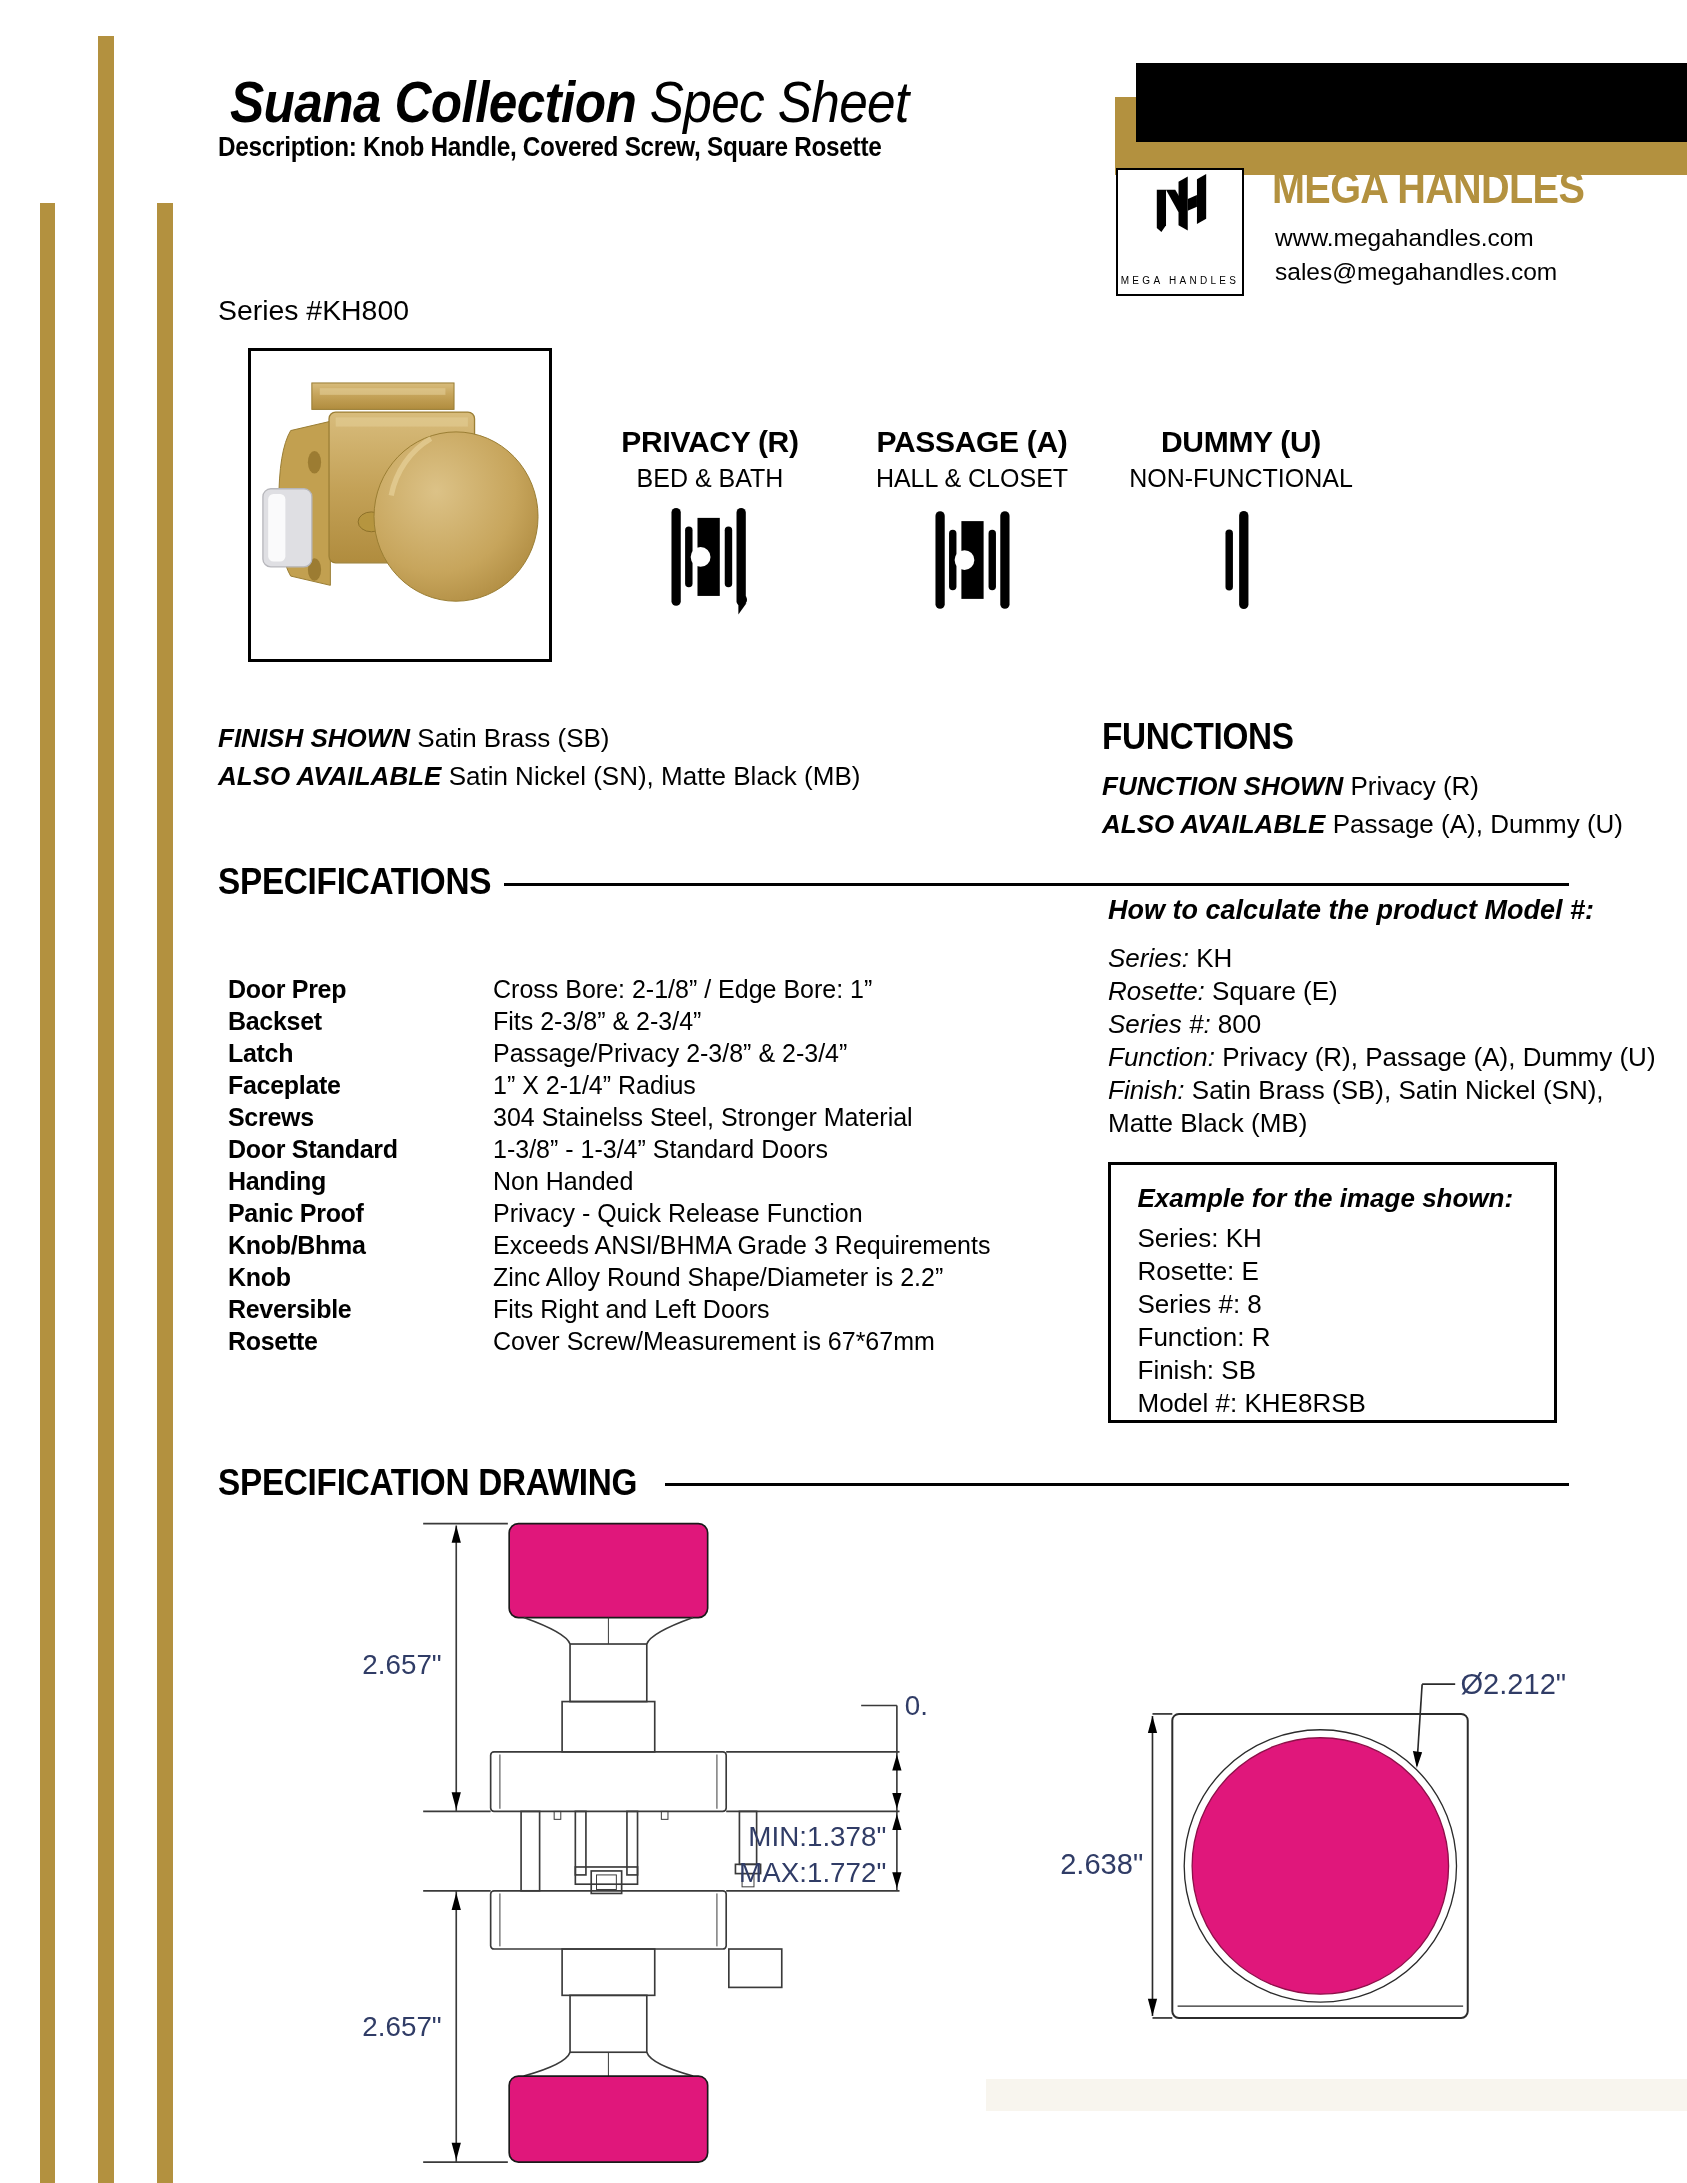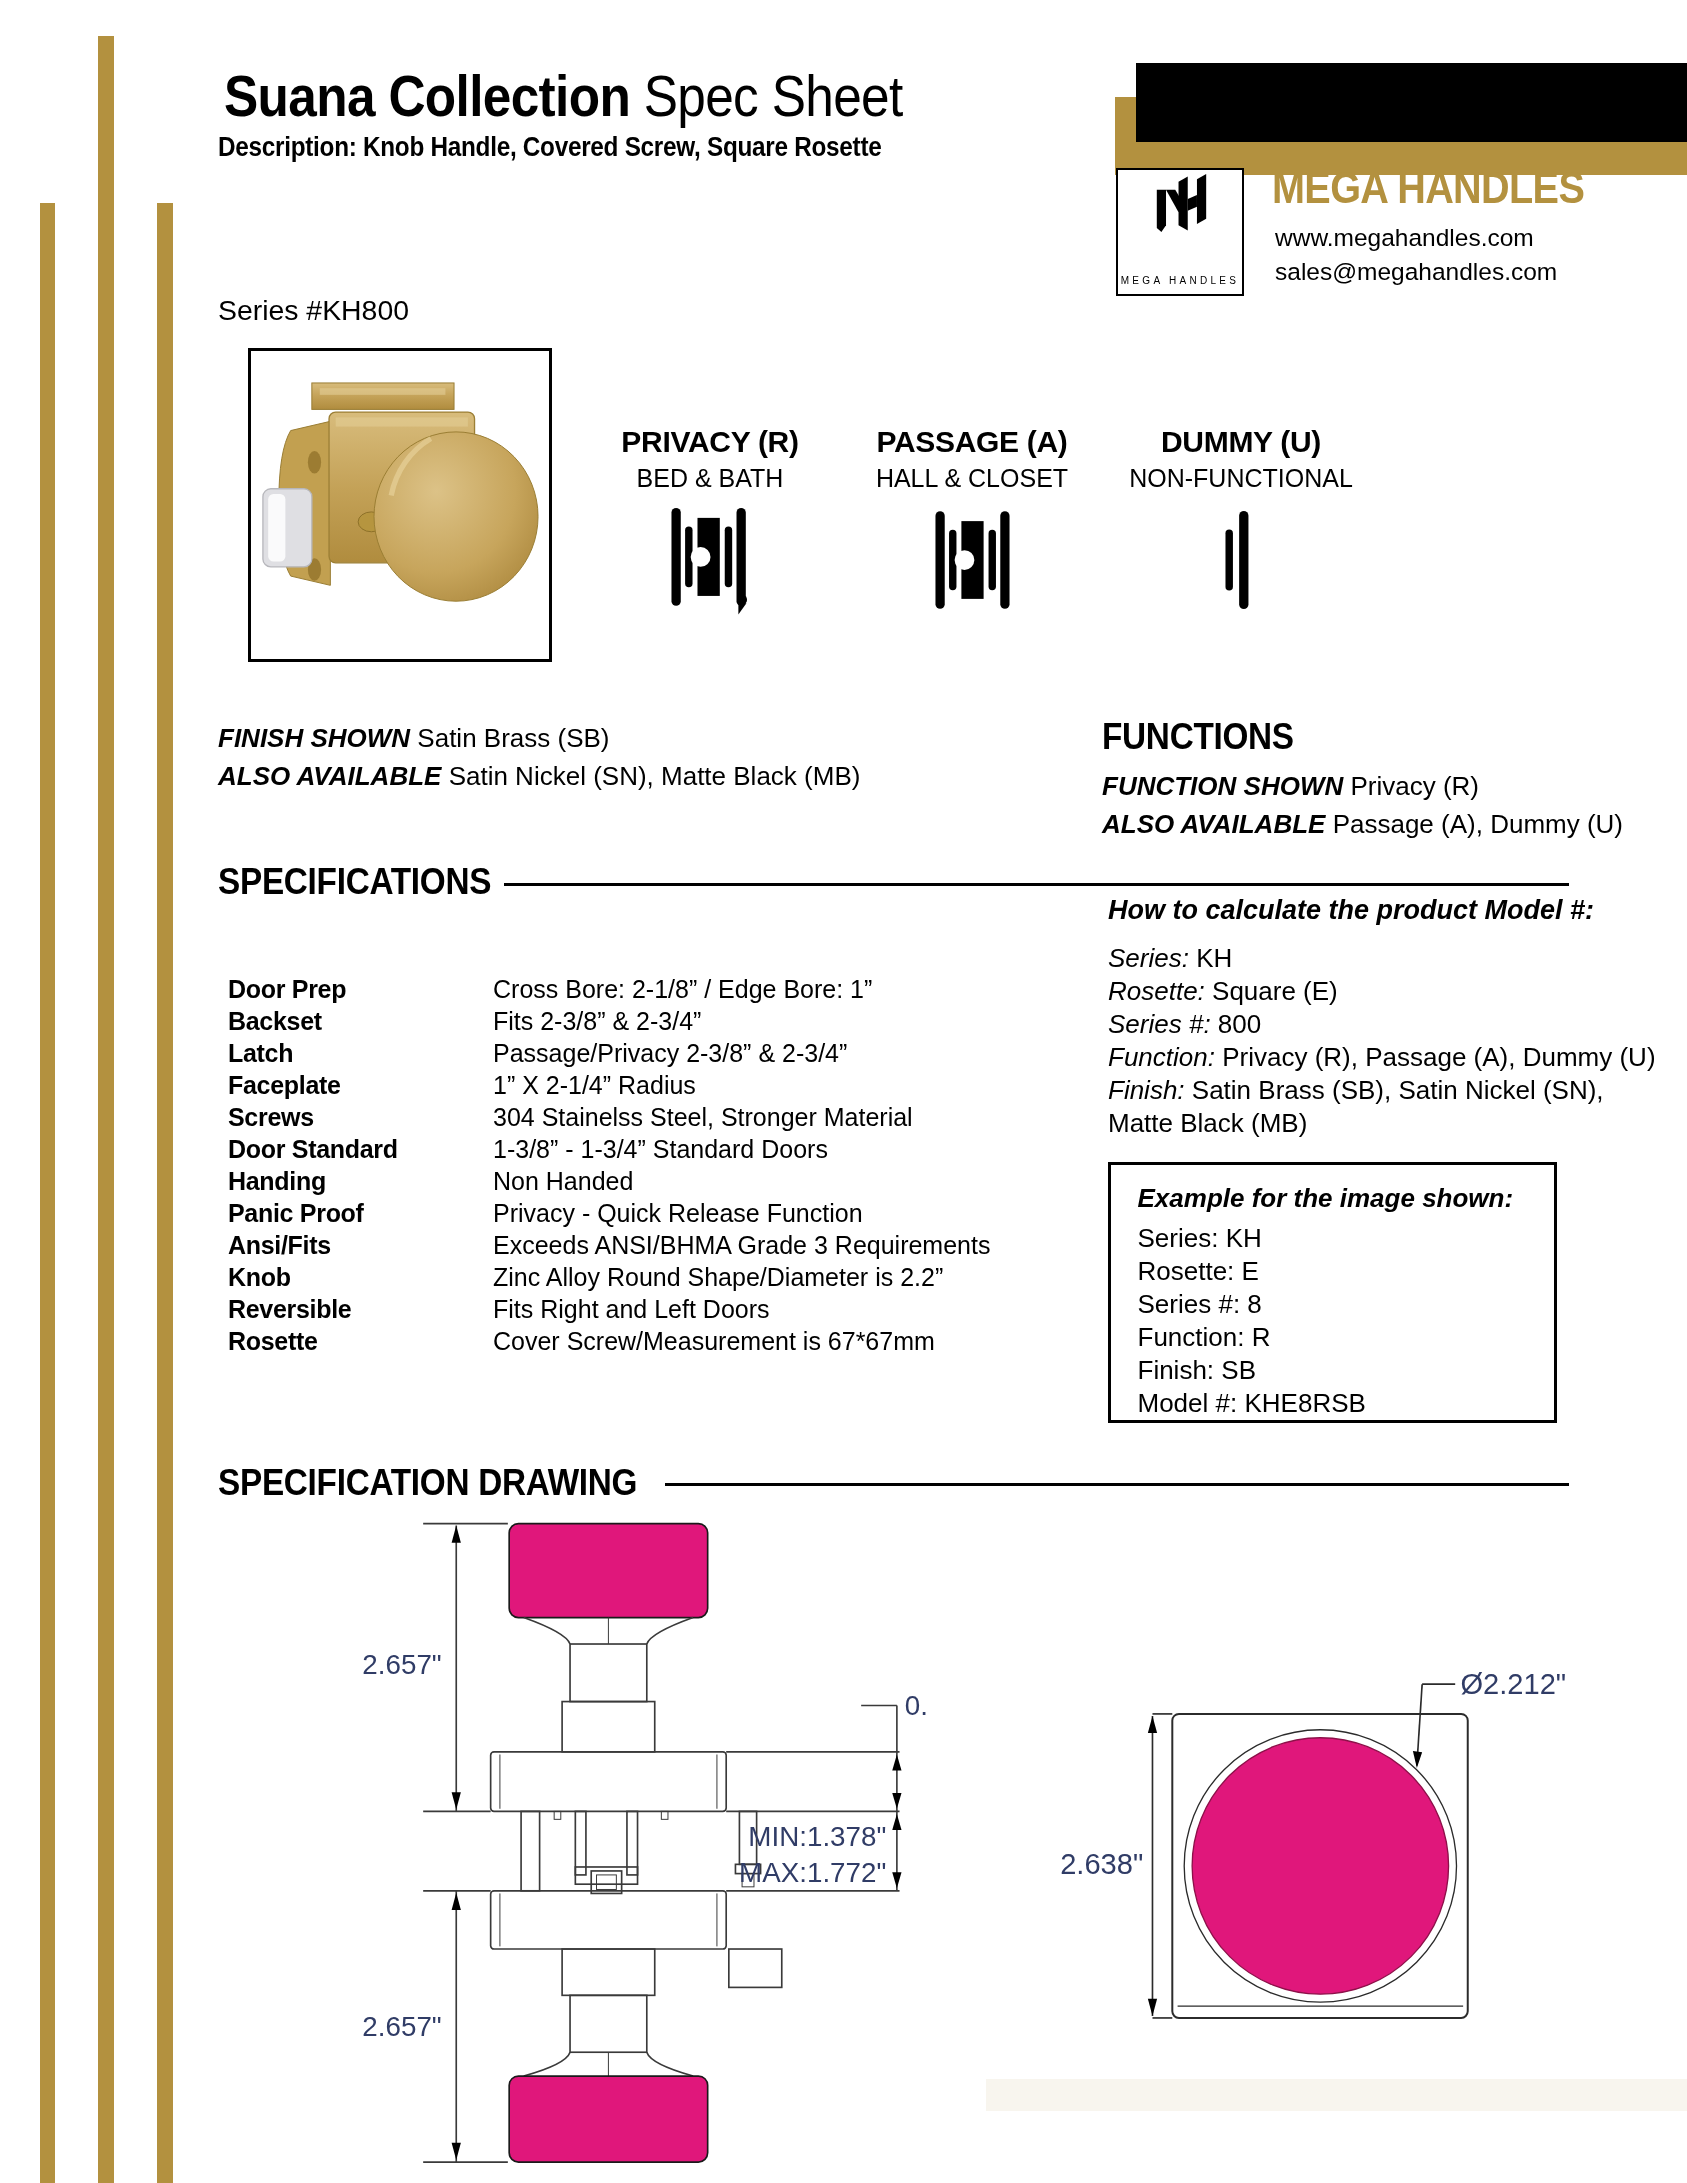--- a/index.html
+++ b/index.html
@@ -59,21 +59,21 @@
 </style>
 </head>
 <body>
 
 <div id="page">
 
   <div class="stripe" style="left:40px;top:203px;width:15px;height:1980px;"></div>
   <div class="stripe" style="left:98px;top:36px;width:16px;height:2147px;"></div>
   <div class="stripe" style="left:157px;top:203px;width:16px;height:1980px;"></div>
 
-  <h1 class="abs" id="title" style="margin:6px;">
+  <h1 class="abs" id="title" style="margin:12px;font-style:italic;">
     <span class="cond"><span>Suana Collection</span><span class="reg"> Spec Sheet</span></span>
   </h1>
   <div class="abs" id="description">
     <span class="cond">Description: Knob Handle, Covered Screw, Square Rosette</span>
   </div>
 
   <div class="abs" id="bar-gold"></div>
   <div class="abs" id="bar-black"></div>
 
   <div class="abs" id="logo-box">
@@ -211,21 +211,21 @@
 
       <div class="spec-row">
         <span class="k">Handing</span><span class="v">Non Handed</span>
       </div>
 
       <div class="spec-row">
         <span class="k">Panic Proof</span><span class="v">Privacy - Quick Release Function</span>
       </div>
 
       <div class="spec-row">
-        <span class="k">Ansi/Fits</span><span class="v">Exceeds ANSI/BHMA Grade 3 Requirements</span>
+        <span class="k">Knob/Bhma</span><span class="v">Exceeds ANSI/BHMA Grade 3 Requirements</span>
       </div>
 
       <div class="spec-row">
         <span class="k">Knob</span><span class="v">Zinc Alloy Round Shape/Diameter is 2.2”</span>
       </div>
 
       <div class="spec-row">
         <span class="k">Reversible</span><span class="v">Fits Right and Left Doors</span>
       </div>
 

